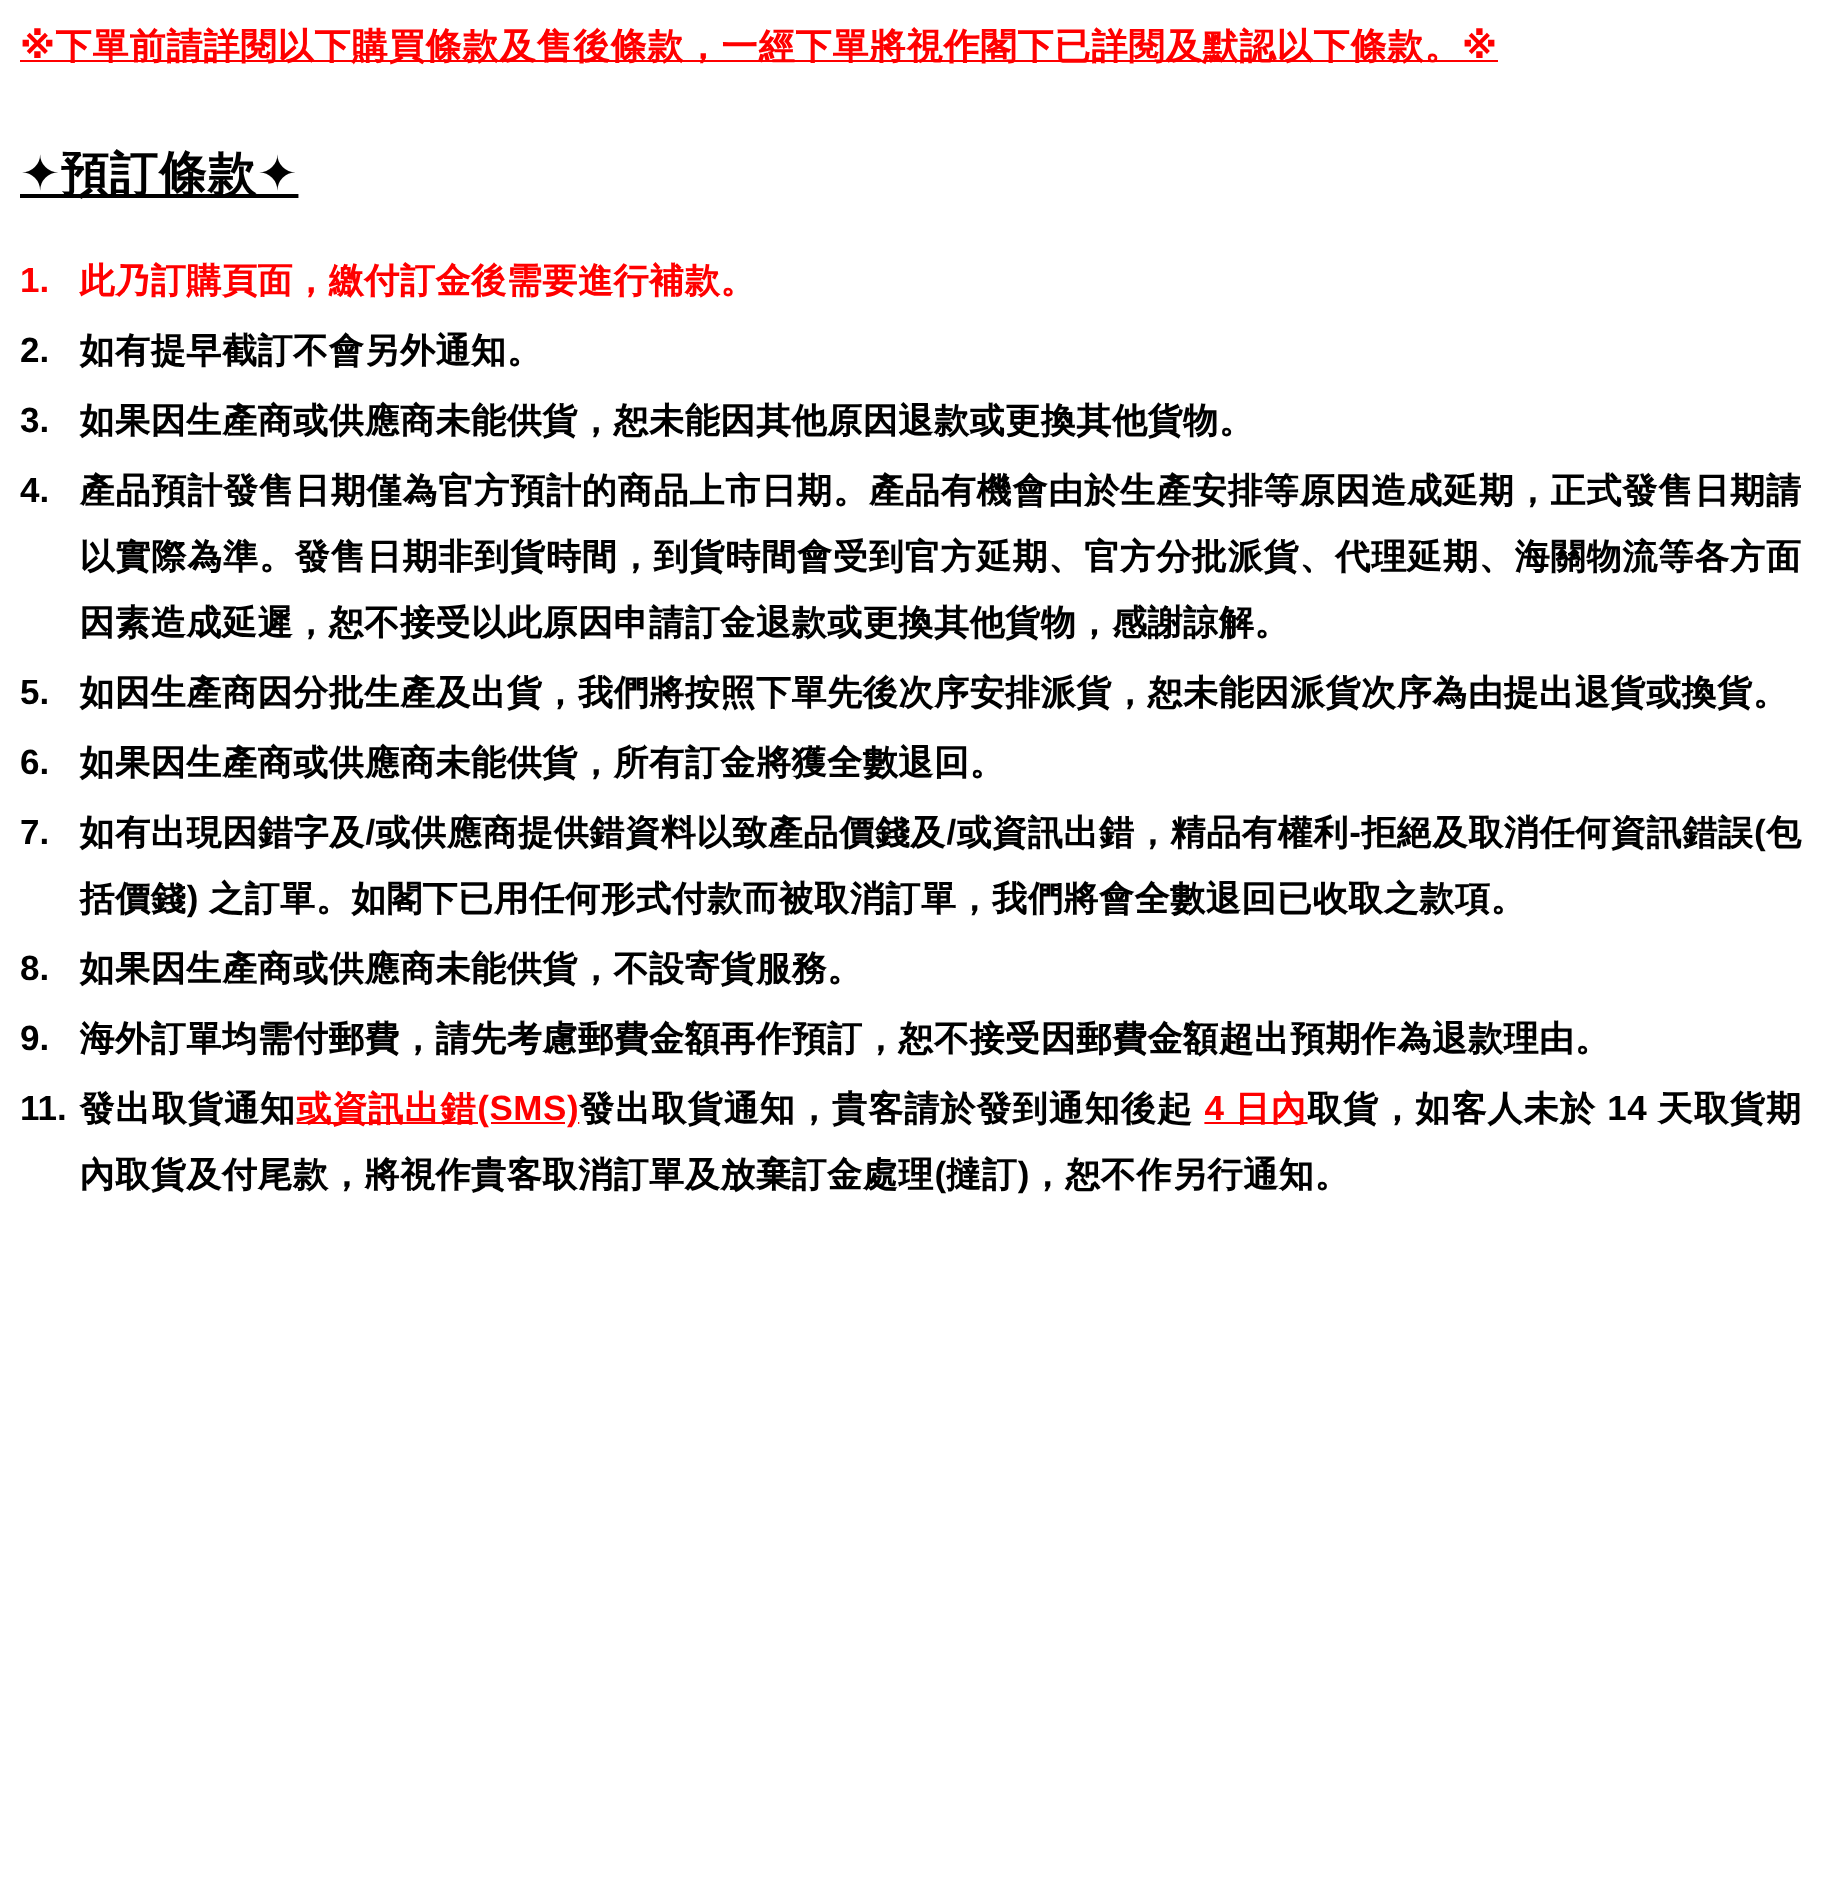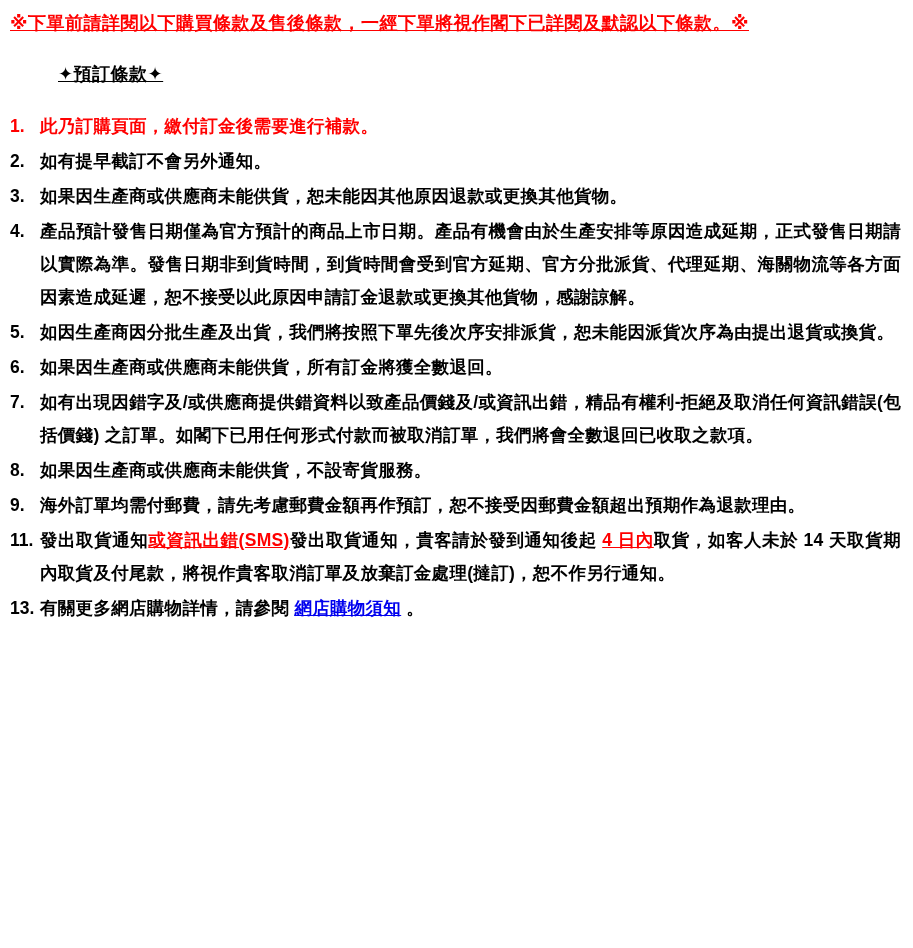--- a/index.html
+++ b/index.html
@@ -19,31 +19,30 @@
     min-height: 948px;
     padding: 10px 12px 10px 10px;
     font-weight: bold;
     font-size: 17.5px;
   }
   .page-title {
     color: var(--red);
     text-decoration: underline;
     font-size: 18px;
     line-height: 26px;
-    margin-bottom: 26px;
+    margin-bottom: 40px;
     letter-spacing: 0.5px;
   }
   .section-heading {
     color: var(--text);
     text-decoration: underline;
-    font-size: 18px;
+    font-size: 24px;
     line-height: 24px;
     margin-bottom: 24px;
     letter-spacing: 0.5px;
-    margin-left: 48px;
   }
   .terms-list { width: 100%; }
   .term {
     display: flex;
     align-items: flex-start;
     line-height: 33px;
     margin-bottom: 2px;
   }
   .term-num {
     flex: 0 0 30px;
@@ -106,17 +105,13 @@
       <span class="term-text"><span>如果因生產商或供應商未能供貨，不設寄貨服務。</span></span>
     </div>
     <div class="term">
       <span class="term-num">9.</span>
       <span class="term-text"><span>海外訂單均需付郵費，請先考慮郵費金額再作預訂，恕不接受因郵費金額超出預期作為退款理由。</span></span>
     </div>
     <div class="term">
       <span class="term-num">11.</span>
       <span class="term-text"><span>發出取貨通知</span><span class="red-u">或資訊出錯(SMS)</span><span>發出取貨通知，貴客請於發到通知後起 </span><span class="red-u">4 日內</span><span>取貨，如客人未於 14 天取貨期內取貨及付尾款，將視作貴客取消訂單及放棄訂金處理(撻訂)，恕不作另行通知。</span></span>
     </div>
-    <div class="term">
-      <span class="term-num">13.</span>
-      <span class="term-text"><span>有關更多網店購物詳情，請參閱 </span><span class="link">網店購物須知</span><span> 。</span></span>
-    </div>
   </div>
 
 </body></html>

